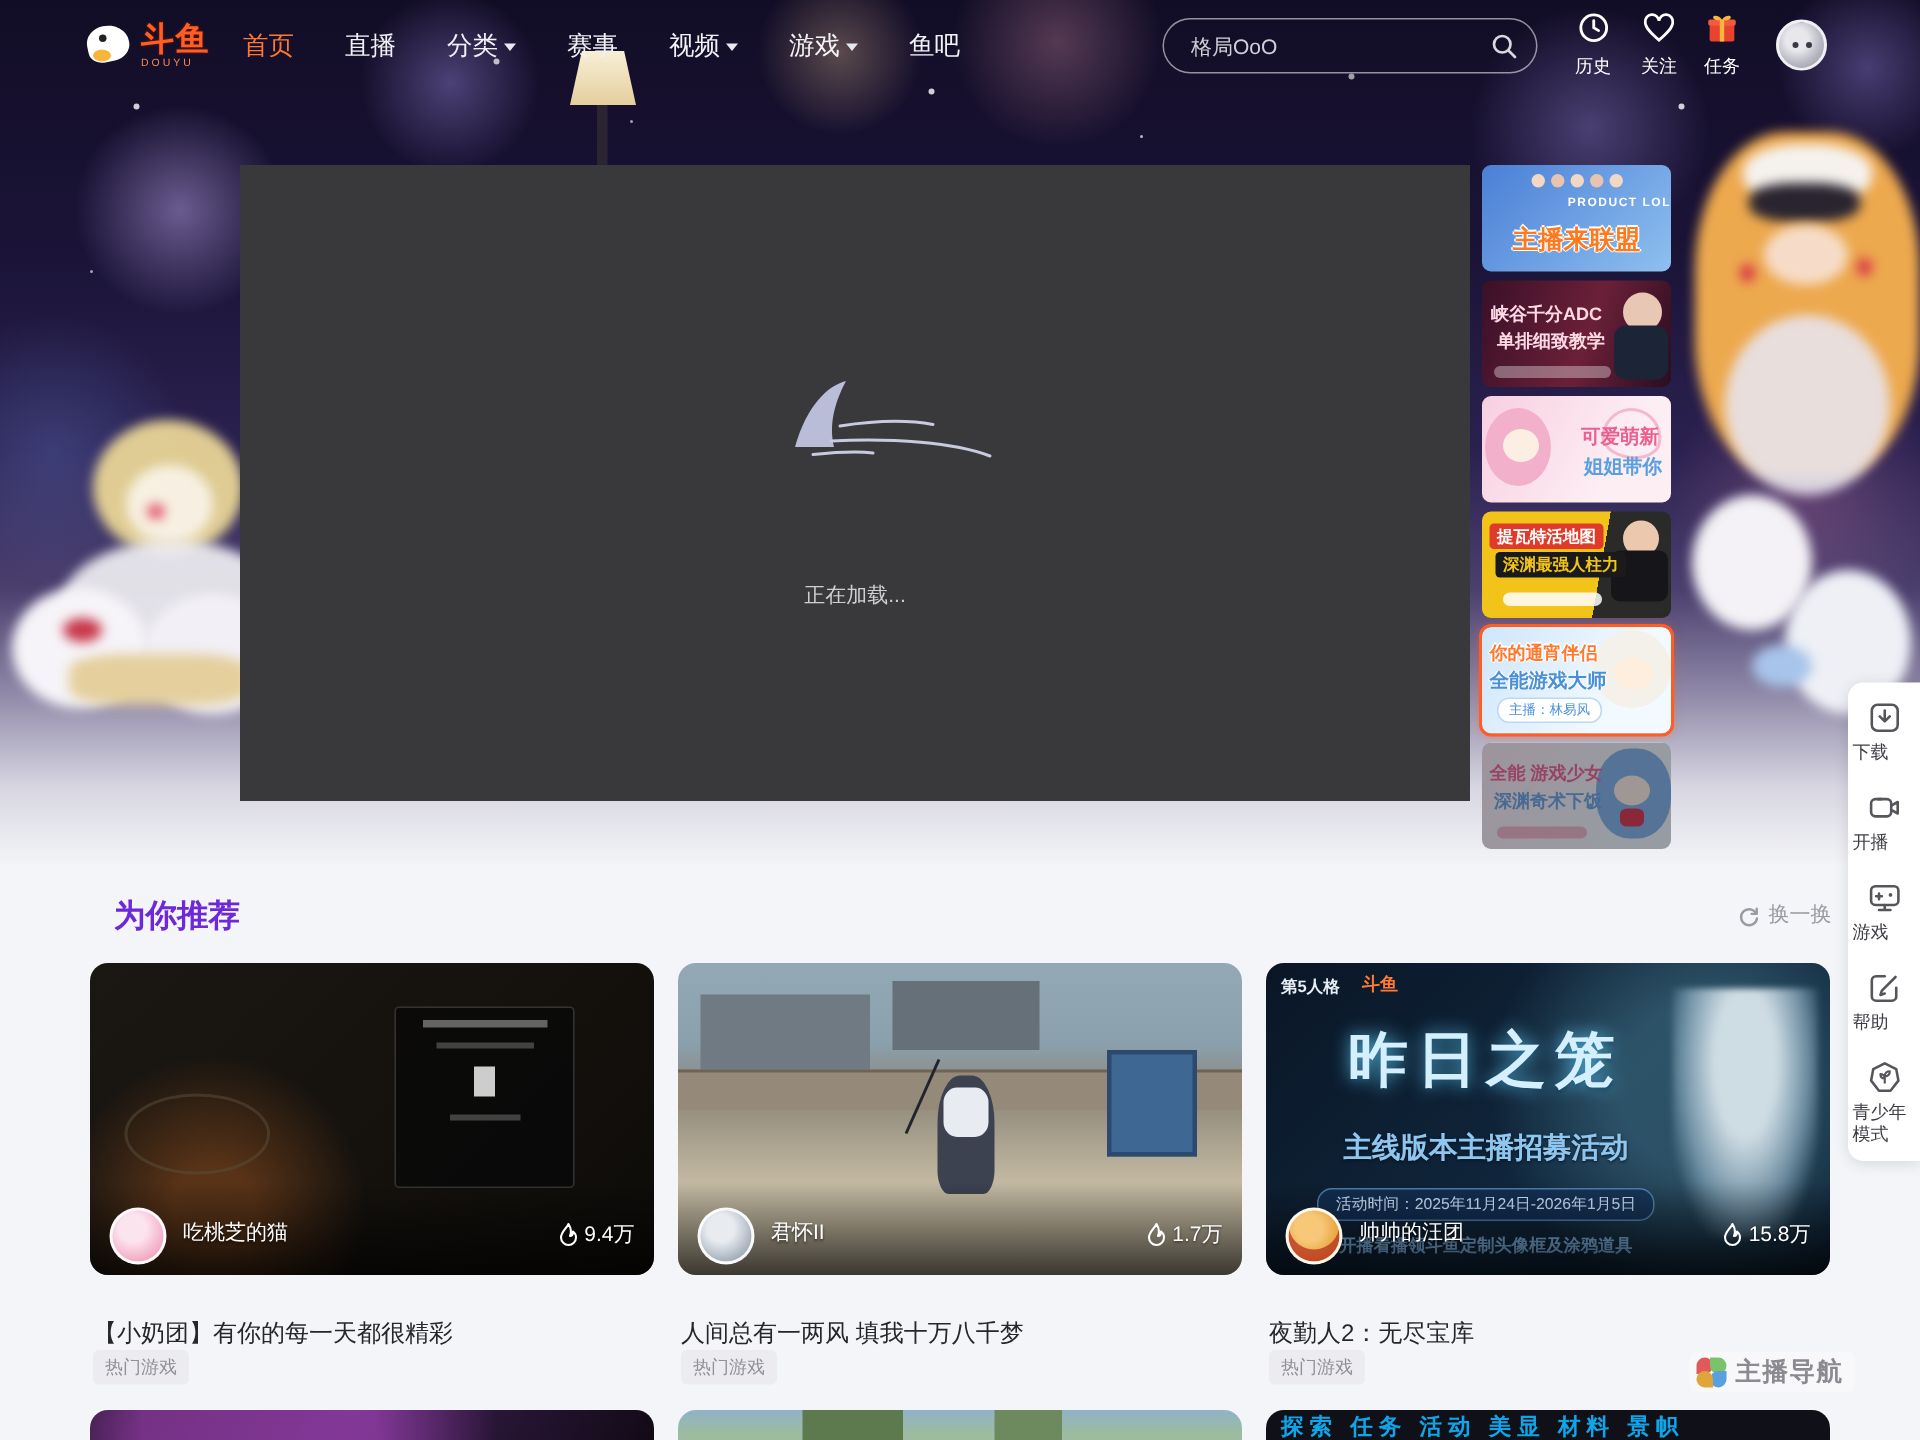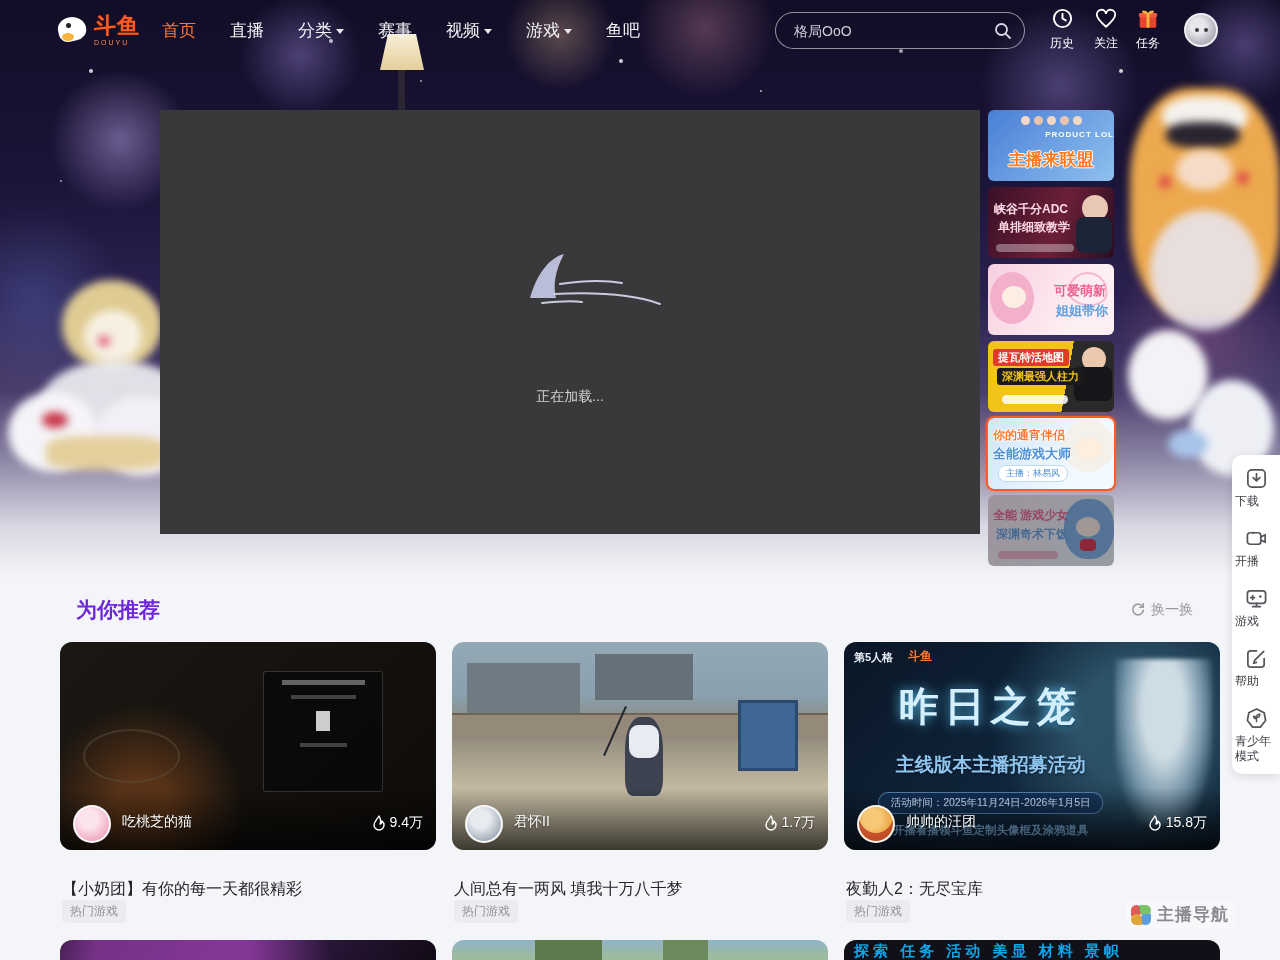--- a/index.html
+++ b/index.html
@@ -70,21 +70,21 @@
   .pill-small { display:inline-block; font-size:9px; padding:1px 7px; border-radius:8px; }
 
   
   .toolbar { position:absolute; right:0; top:455px; width:48px; background:#fff; border-radius:10px 0 0 10px;
     box-shadow:0 2px 10px rgba(0,0,0,.12); z-index:40; padding:12px 0 10px; display:flex; flex-direction:column; gap:18px; }
   .tool-item { display:flex; flex-direction:column; align-items:center; gap:4px; cursor:pointer; }
   .tool-item .lbl { font-size:12px; color:#3d3d44; text-align:left; line-height:15px; width:42px; }
 
   
   .sec-title { position:absolute; left:60px; top:596px; font-size:21px; font-weight:bold; color:#6d28d9;margin-left:16px; }
-  .refresh { position:absolute; left:1130px; top:601px; display:flex; align-items:flex-start; gap:5px; color:#9a9aa2; font-size:14px; cursor:pointer; }
+  .refresh { position:absolute; left:1158px; top:601px; display:flex; align-items:flex-end; gap:5px; color:#9a9aa2; font-size:14px; cursor:pointer; }
 
   .cards { position:absolute; left:60px; top:642px; width:1160px; display:grid; grid-template-columns:376px 376px 376px; gap:16px; }
   .card { width:376px; }
   .thumb { position:relative; width:376px; height:208px; border-radius:12px; overflow:hidden; cursor:pointer; }
   .thumb-fade { position:absolute; left:0; bottom:0; width:100%; height:62px; background:linear-gradient(180deg,rgba(0,0,0,0),rgba(0,0,0,.68)); }
   .s-avatar { position:absolute; left:13px; bottom:7px; width:38px; height:38px; border-radius:50%; border:2px solid rgba(255,255,255,.9); }
   .s-name { position:absolute; left:62px; bottom:19px; color:#fff; font-size:14px; text-shadow:0 1px 2px rgba(0,0,0,.6); }
   .s-view { position:absolute; right:13px; bottom:18px; color:#fff; font-size:14px; display:flex; align-items:center; gap:4px; text-shadow:0 1px 2px rgba(0,0,0,.6); }
   .card-title { margin-top:29px; font-size:16px; color:#26262b; padding-left:2px; }
   .card-tagrow { margin-top:0; padding-left:2px; }

